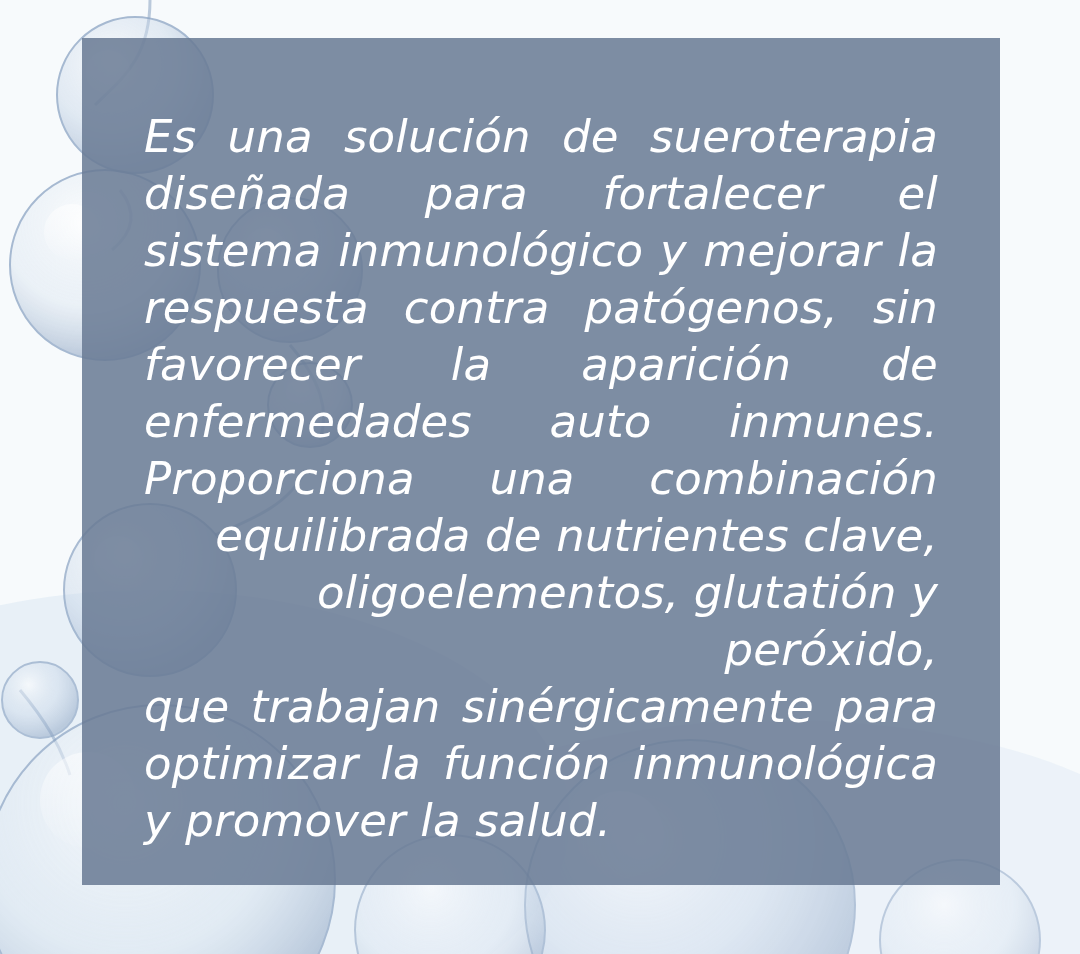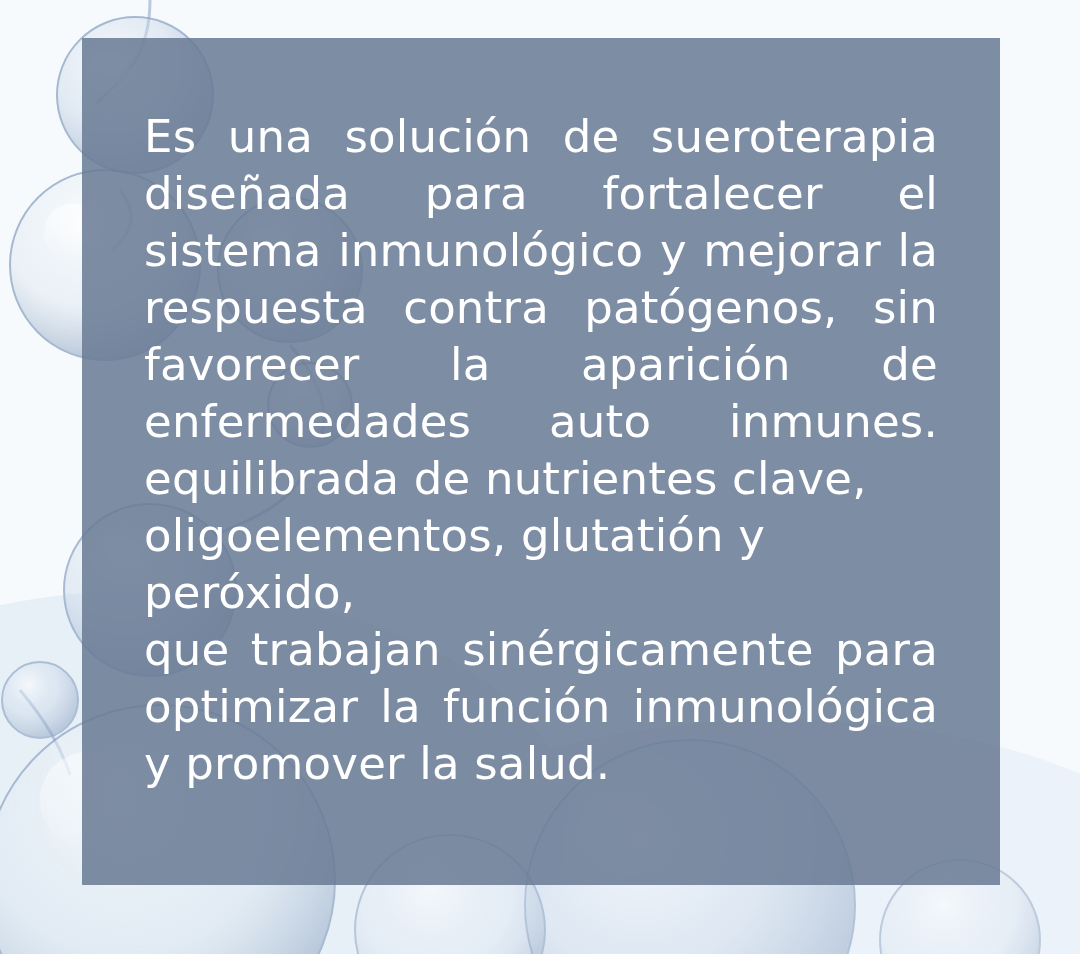--- a/index.html
+++ b/index.html
@@ -38,37 +38,38 @@
   
   .panel {
     position: absolute;
     left: 82px;
     top: 38px;
     width: 918px;
     height: 847px;
     background: rgba(105, 122, 148, 0.86);
     box-sizing: border-box;
     padding: 70px 62px 32px 62px;
+    font-style: italic;
   }
 
   .body-text {
     color: #ffffff;
     font-size: 45px;
     line-height: 57px;
     font-weight: 400;
     letter-spacing: 0.2px;
     margin: 0;
   }
 
   .para-justify {
     text-align: justify;
     text-align-last: justify;
   }
   .para-left {
-    text-align: left;
+    text-align: right;
   }
   .para-justify-open {
     text-align: justify;
     text-align-last: left;
   }
 </style>
 </head>
 <body>
 
 <div class="slide">
@@ -125,18 +126,19 @@
 
       <circle cx="450" cy="930" r="95" fill="url(#bg2)" stroke="#8ca4c3" stroke-width="2" opacity="0.55"></circle>
 
       <circle cx="40" cy="700" r="38" fill="url(#bg1)" stroke="#8ca4c3" stroke-width="2" opacity="0.65"></circle>
       <circle cx="960" cy="940" r="80" fill="url(#bg2)" stroke="#8ca4c3" stroke-width="2" opacity="0.5"></circle>
     </svg>
   </div>
 
   <div class="panel">
     <p class="body-text para-justify">Es una solución de sueroterapia diseñada para fortalecer el sistema inmunológico y mejorar la respuesta contra patógenos, sin favorecer la aparición de enfermedades auto inmunes.</p>
+    <p class="body-text para-justify">Proporciona una combinación</p>
     <p class="body-text para-left">equilibrada de nutrientes clave,</p>
     <p class="body-text para-left">oligoelementos, glutatión y peróxido,</p>
     <p class="body-text para-justify-open">que trabajan sinérgicamente para optimizar la función inmunológica y promover la salud.</p>
   </div>
 
 </div>
 
 </body></html>

